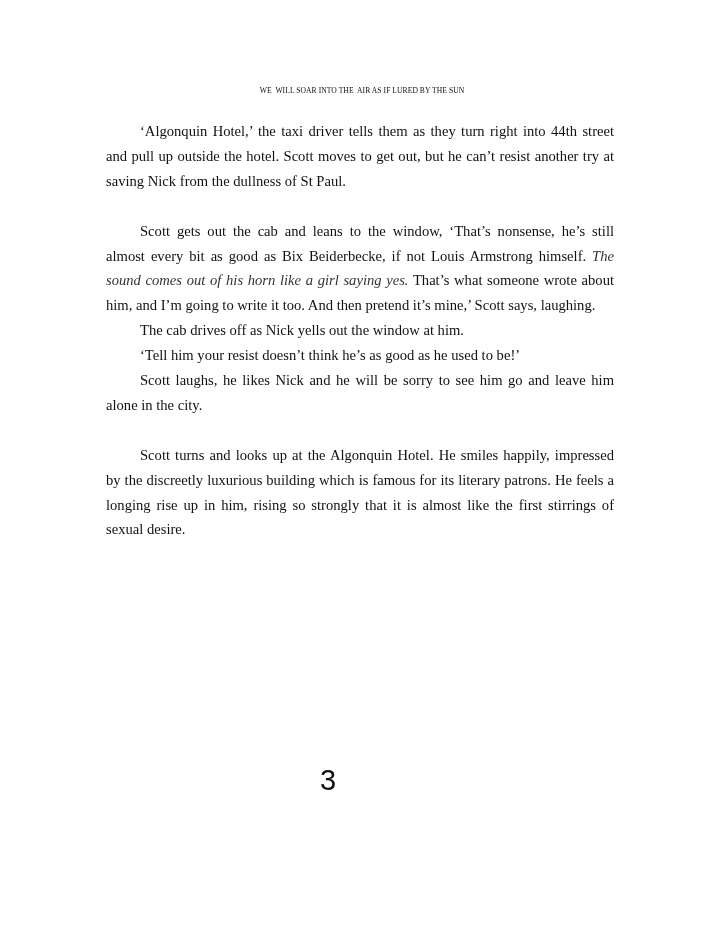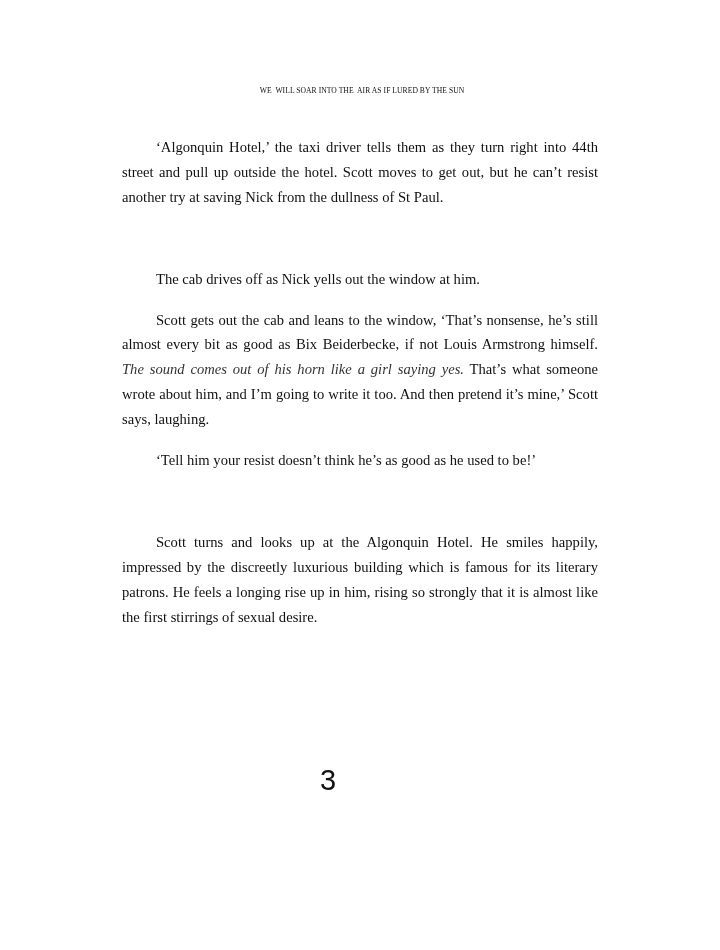--- a/index.html
+++ b/index.html
@@ -30,21 +30,21 @@
     .text-block {
       position: absolute;
       top: 119px;
       left: 106px;
       width: 508px;
       font-size: 14.6px;
       line-height: 24.9px;
       text-align: justify;
     }
     .para {
-      margin: 16px;
+      margin: 0;
       text-indent: 34px;
     }
     .para.last-left {
       text-align-last: left;
     }
     .blank {
       height: 24.9px;
     }
     em {
       font-style: italic;
@@ -68,26 +68,27 @@
 <div class="running-header">WE  WILL SOAR INTO THE  AIR AS IF LURED BY THE SUN</div>
 
 <div class="text-block">
 
   <p class="para last-left"><span>‘Algonquin Hotel,’ the taxi driver tells them as they turn right into 44th street and pull up outside the hotel. Scott  moves to get out, but he can’t resist another try at saving Nick from the dullness of St Paul.</span></p>
 
 
 
   <div class="blank"></div>
 
+  <p class="para last-left"><span>Scott gets out the cab and leans to the window, ‘That’s nonsense, he’s still almost every bit as good as Bix Beiderbecke, if not Louis Armstrong himself. </span><em>The sound comes out of his horn like a girl saying yes.</em><span> That’s what someone wrote about him, and I’m going to write it too. And then pretend it’s mine,’ Scott says, laughing.</span></p>
+
   <p class="para last-left"><span>The cab drives off as Nick yells out the window at him.</span></p>
-
-  <p class="para last-left"><span>Scott gets out the cab and leans to the window, ‘That’s nonsense, he’s still almost every bit as good as Bix Beiderbecke, if not Louis Armstrong himself. </span><em>The sound comes out of his horn like a girl saying yes.</em><span> That’s what someone wrote about him, and I’m going to write it too. And then pretend it’s mine,’ Scott says, laughing.</span></p>
 
   <p class="para last-left"><span> ‘Tell him your resist doesn’t think he’s as good as he used to be!’</span></p>
 
+  <p class="para last-left"><span>Scott laughs, he likes Nick and he will be sorry to see him go and leave him alone in the city.</span></p>
 
   <div class="blank"></div>
 
   <p class="para last-left"><span>Scott turns and looks up at the Algonquin Hotel. He smiles happily, impressed by the discreetly luxurious building which is famous for its literary patrons. He feels a longing rise up in him, rising so strongly that it is almost like the first stirrings of sexual desire.</span></p>
 
 
 </div>
 
 <div class="page-number">3</div>
 

